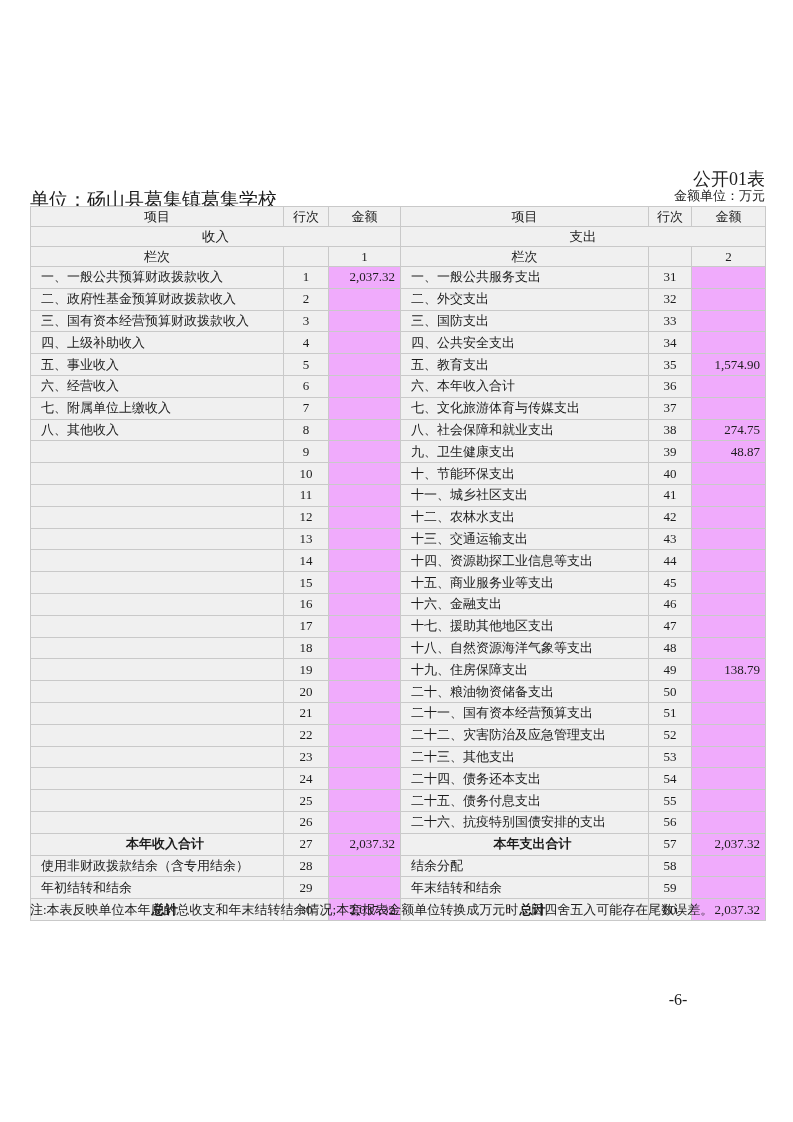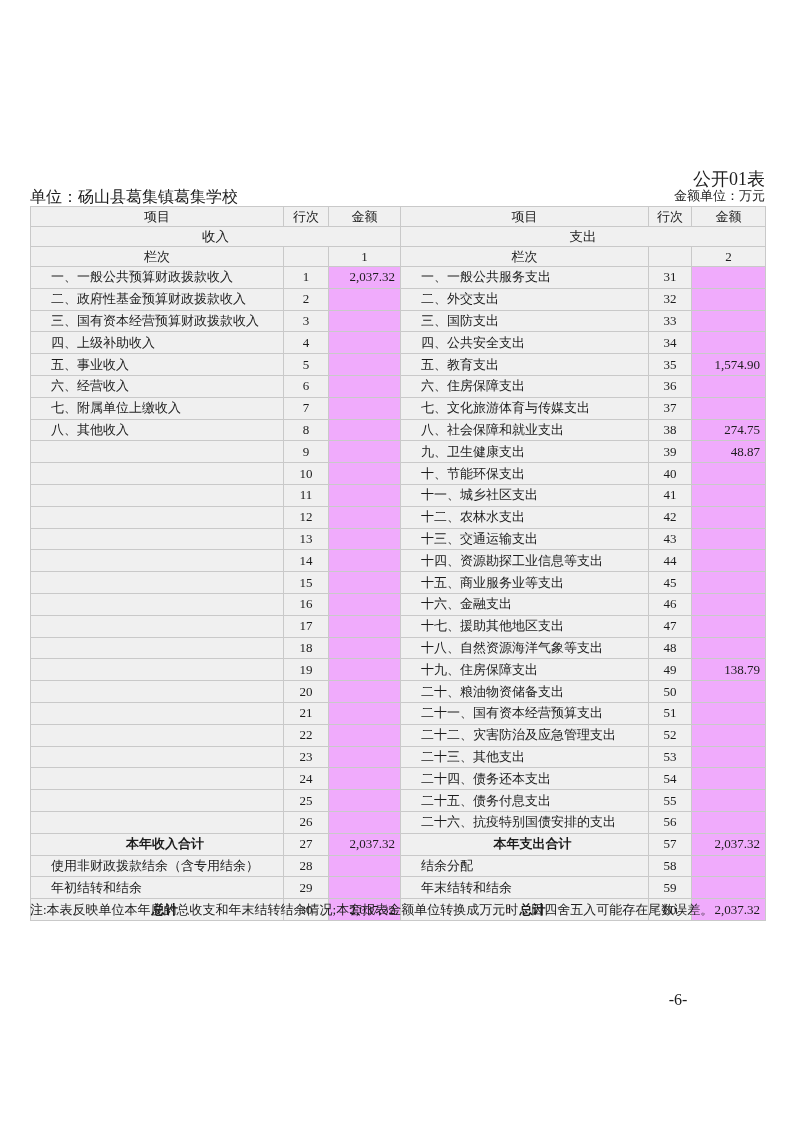--- a/index.html
+++ b/index.html
@@ -19,21 +19,21 @@
   .form-label {
     position: absolute;
     top: 167px;
     right: 28px;
     font-size: 18px;
   }
   .unit-line {
     position: absolute;
     top: 187px;
     left: 30px;
-    font-size: 16px;
+    font-size: 19px;
   }
   .amount-unit-line {
     position: absolute;
     top: 187px;
     right: 28px;
     font-size: 13px;
   }
   .tbl-wrap {
     position: absolute;
     top: 206px;
@@ -56,21 +56,21 @@
   }
   tr.hdr td, tr.hdr th { height: 19px; }
   .hd {
     background: #f0f0f0;
     text-align: center;
   }
   .sec-title { font-size: 13.5px; }
   .item {
     background: #f0f0f0;
     text-align: left;
-    padding-left: 20px;
+    padding-left: 10px;
   }
   .line {
     background: #f0f0f0;
     text-align: center;
   }
   .amt {
     background: #f0abfc;
     text-align: right;
     padding-right: 5px;
   }
@@ -175,21 +175,21 @@
             <td class="line">5</td>
             <td class="amt"></td>
             <td class="item">五、教育支出</td>
             <td class="line">35</td>
             <td class="amt">1,574.90</td>
           </tr>
           <tr>
             <td class="item">六、经营收入</td>
             <td class="line">6</td>
             <td class="amt"></td>
-            <td class="item">六、住房保障支出</td>
+            <td class="item">六、本年收入合计</td>
             <td class="line">36</td>
             <td class="amt"></td>
           </tr>
           <tr>
             <td class="item">七、附属单位上缴收入</td>
             <td class="line">7</td>
             <td class="amt"></td>
             <td class="item">七、文化旅游体育与传媒支出</td>
             <td class="line">37</td>
             <td class="amt"></td>

